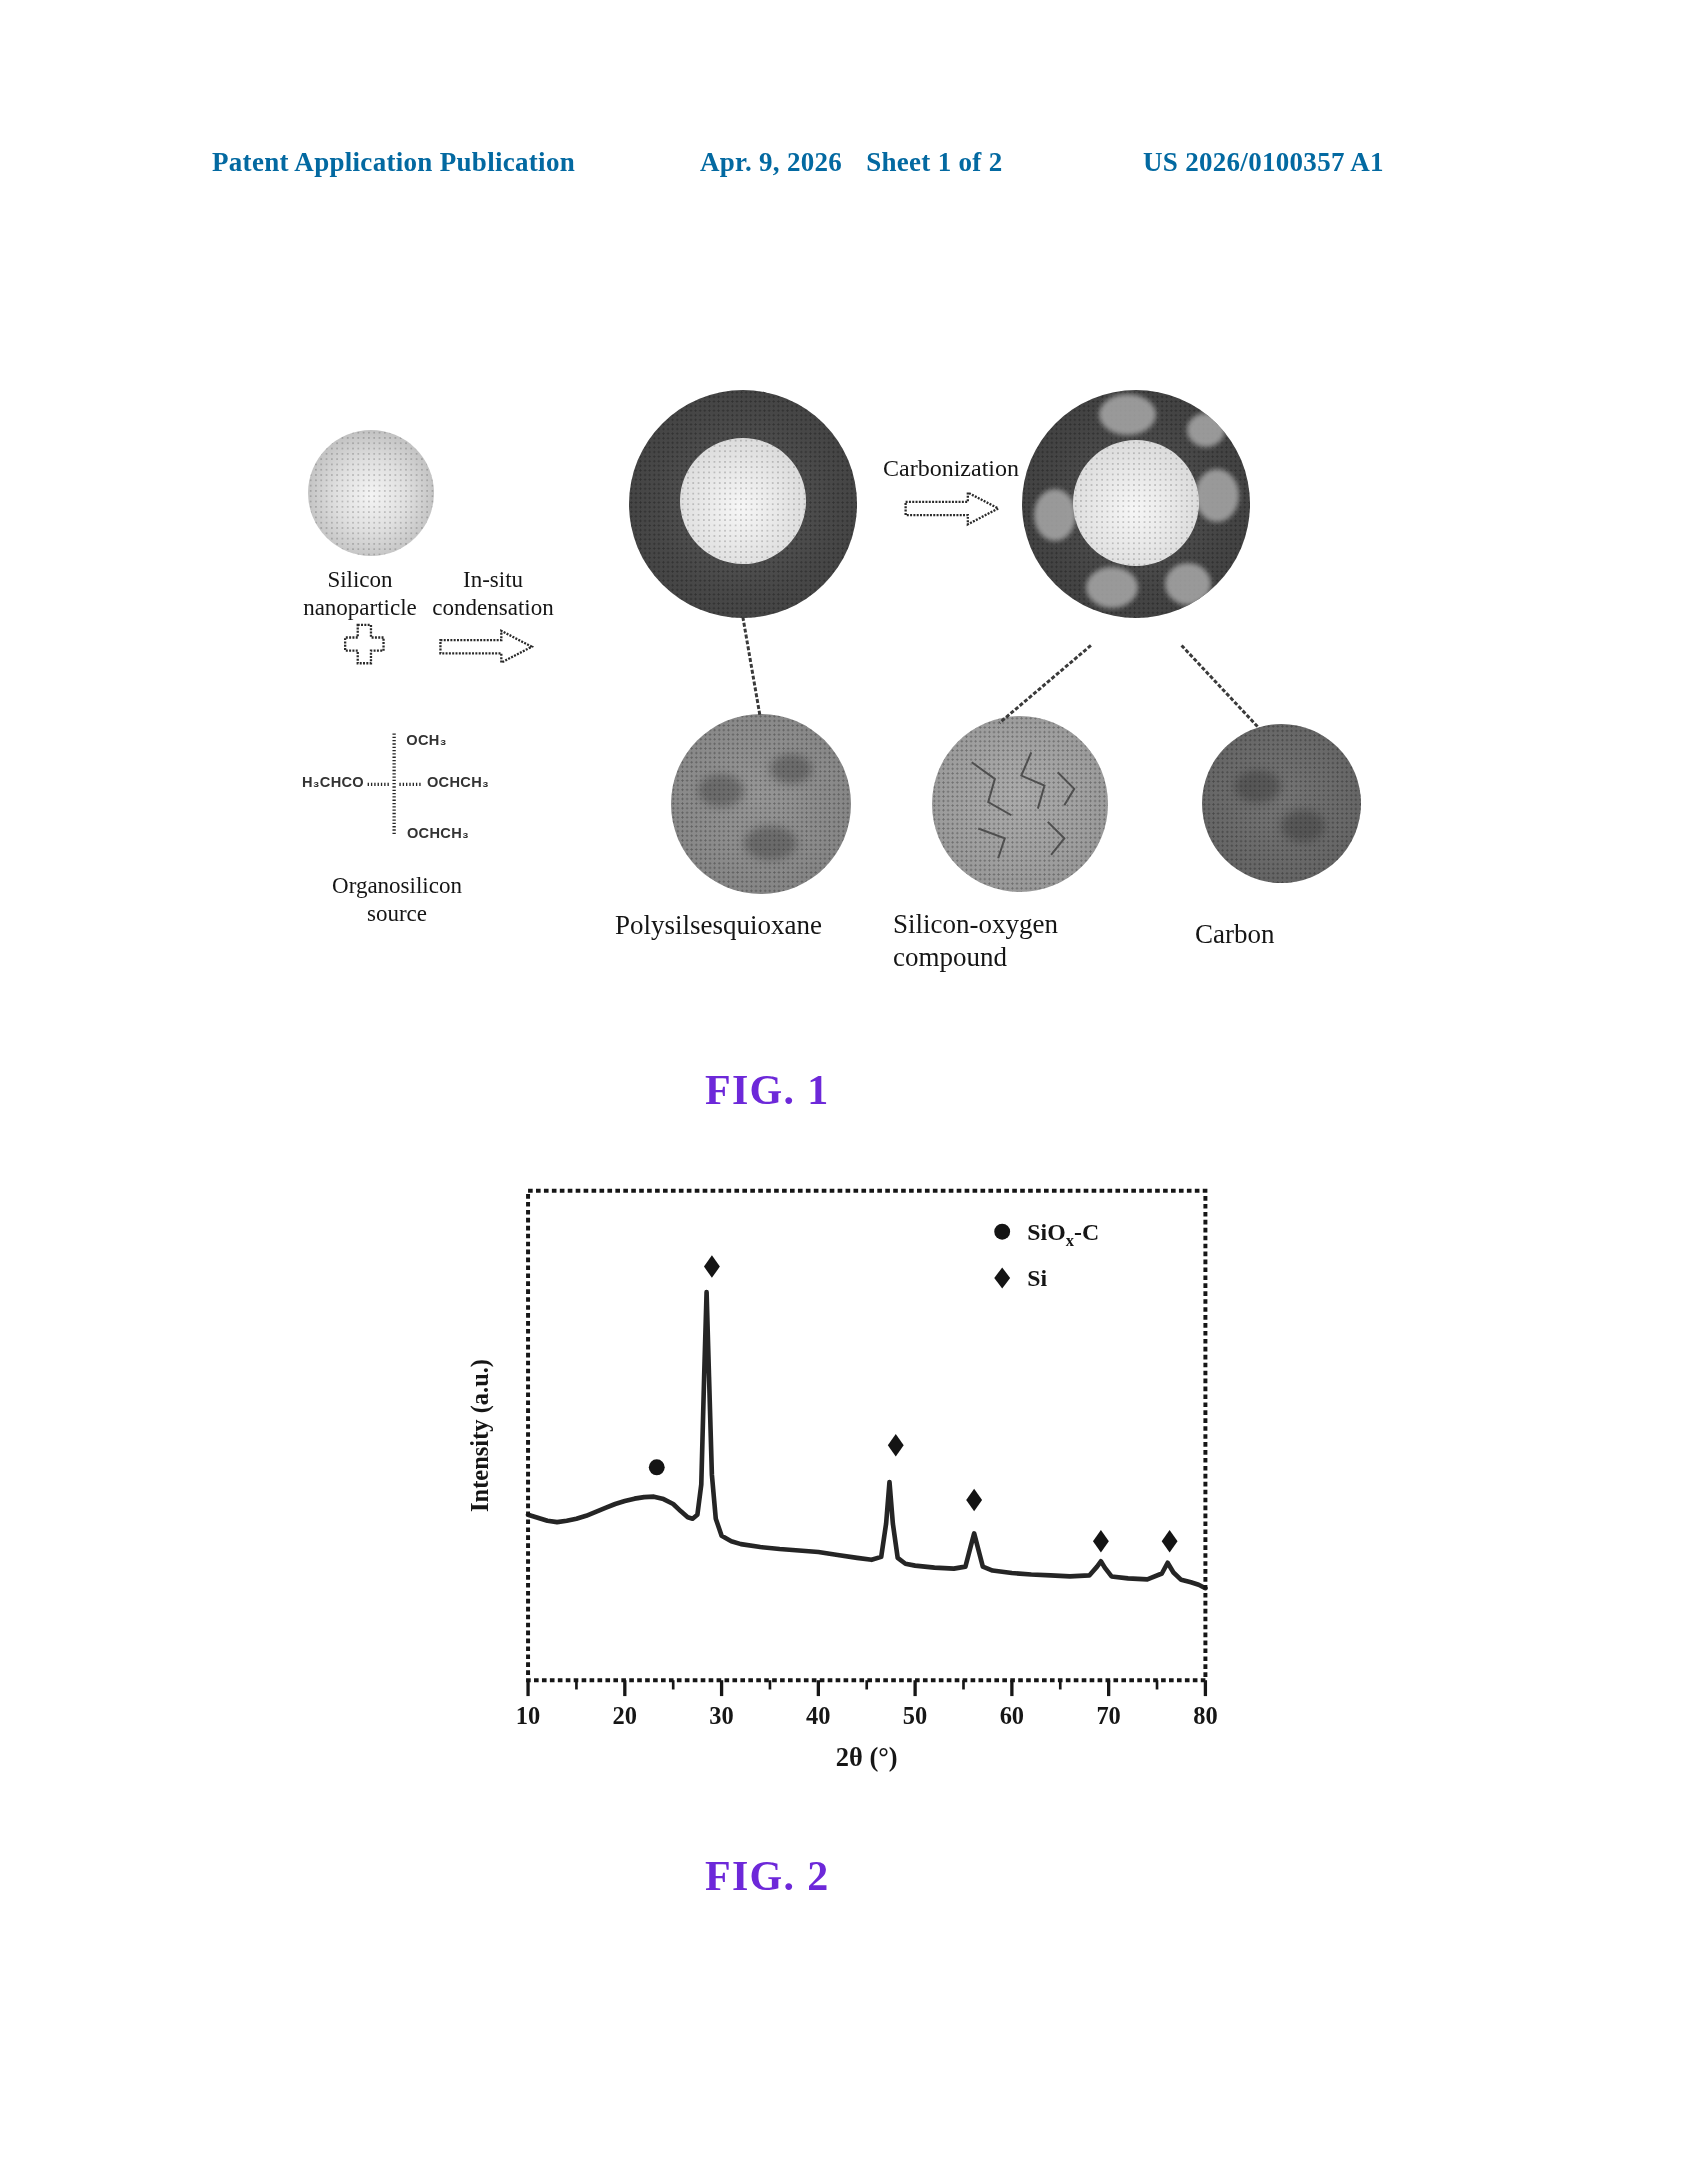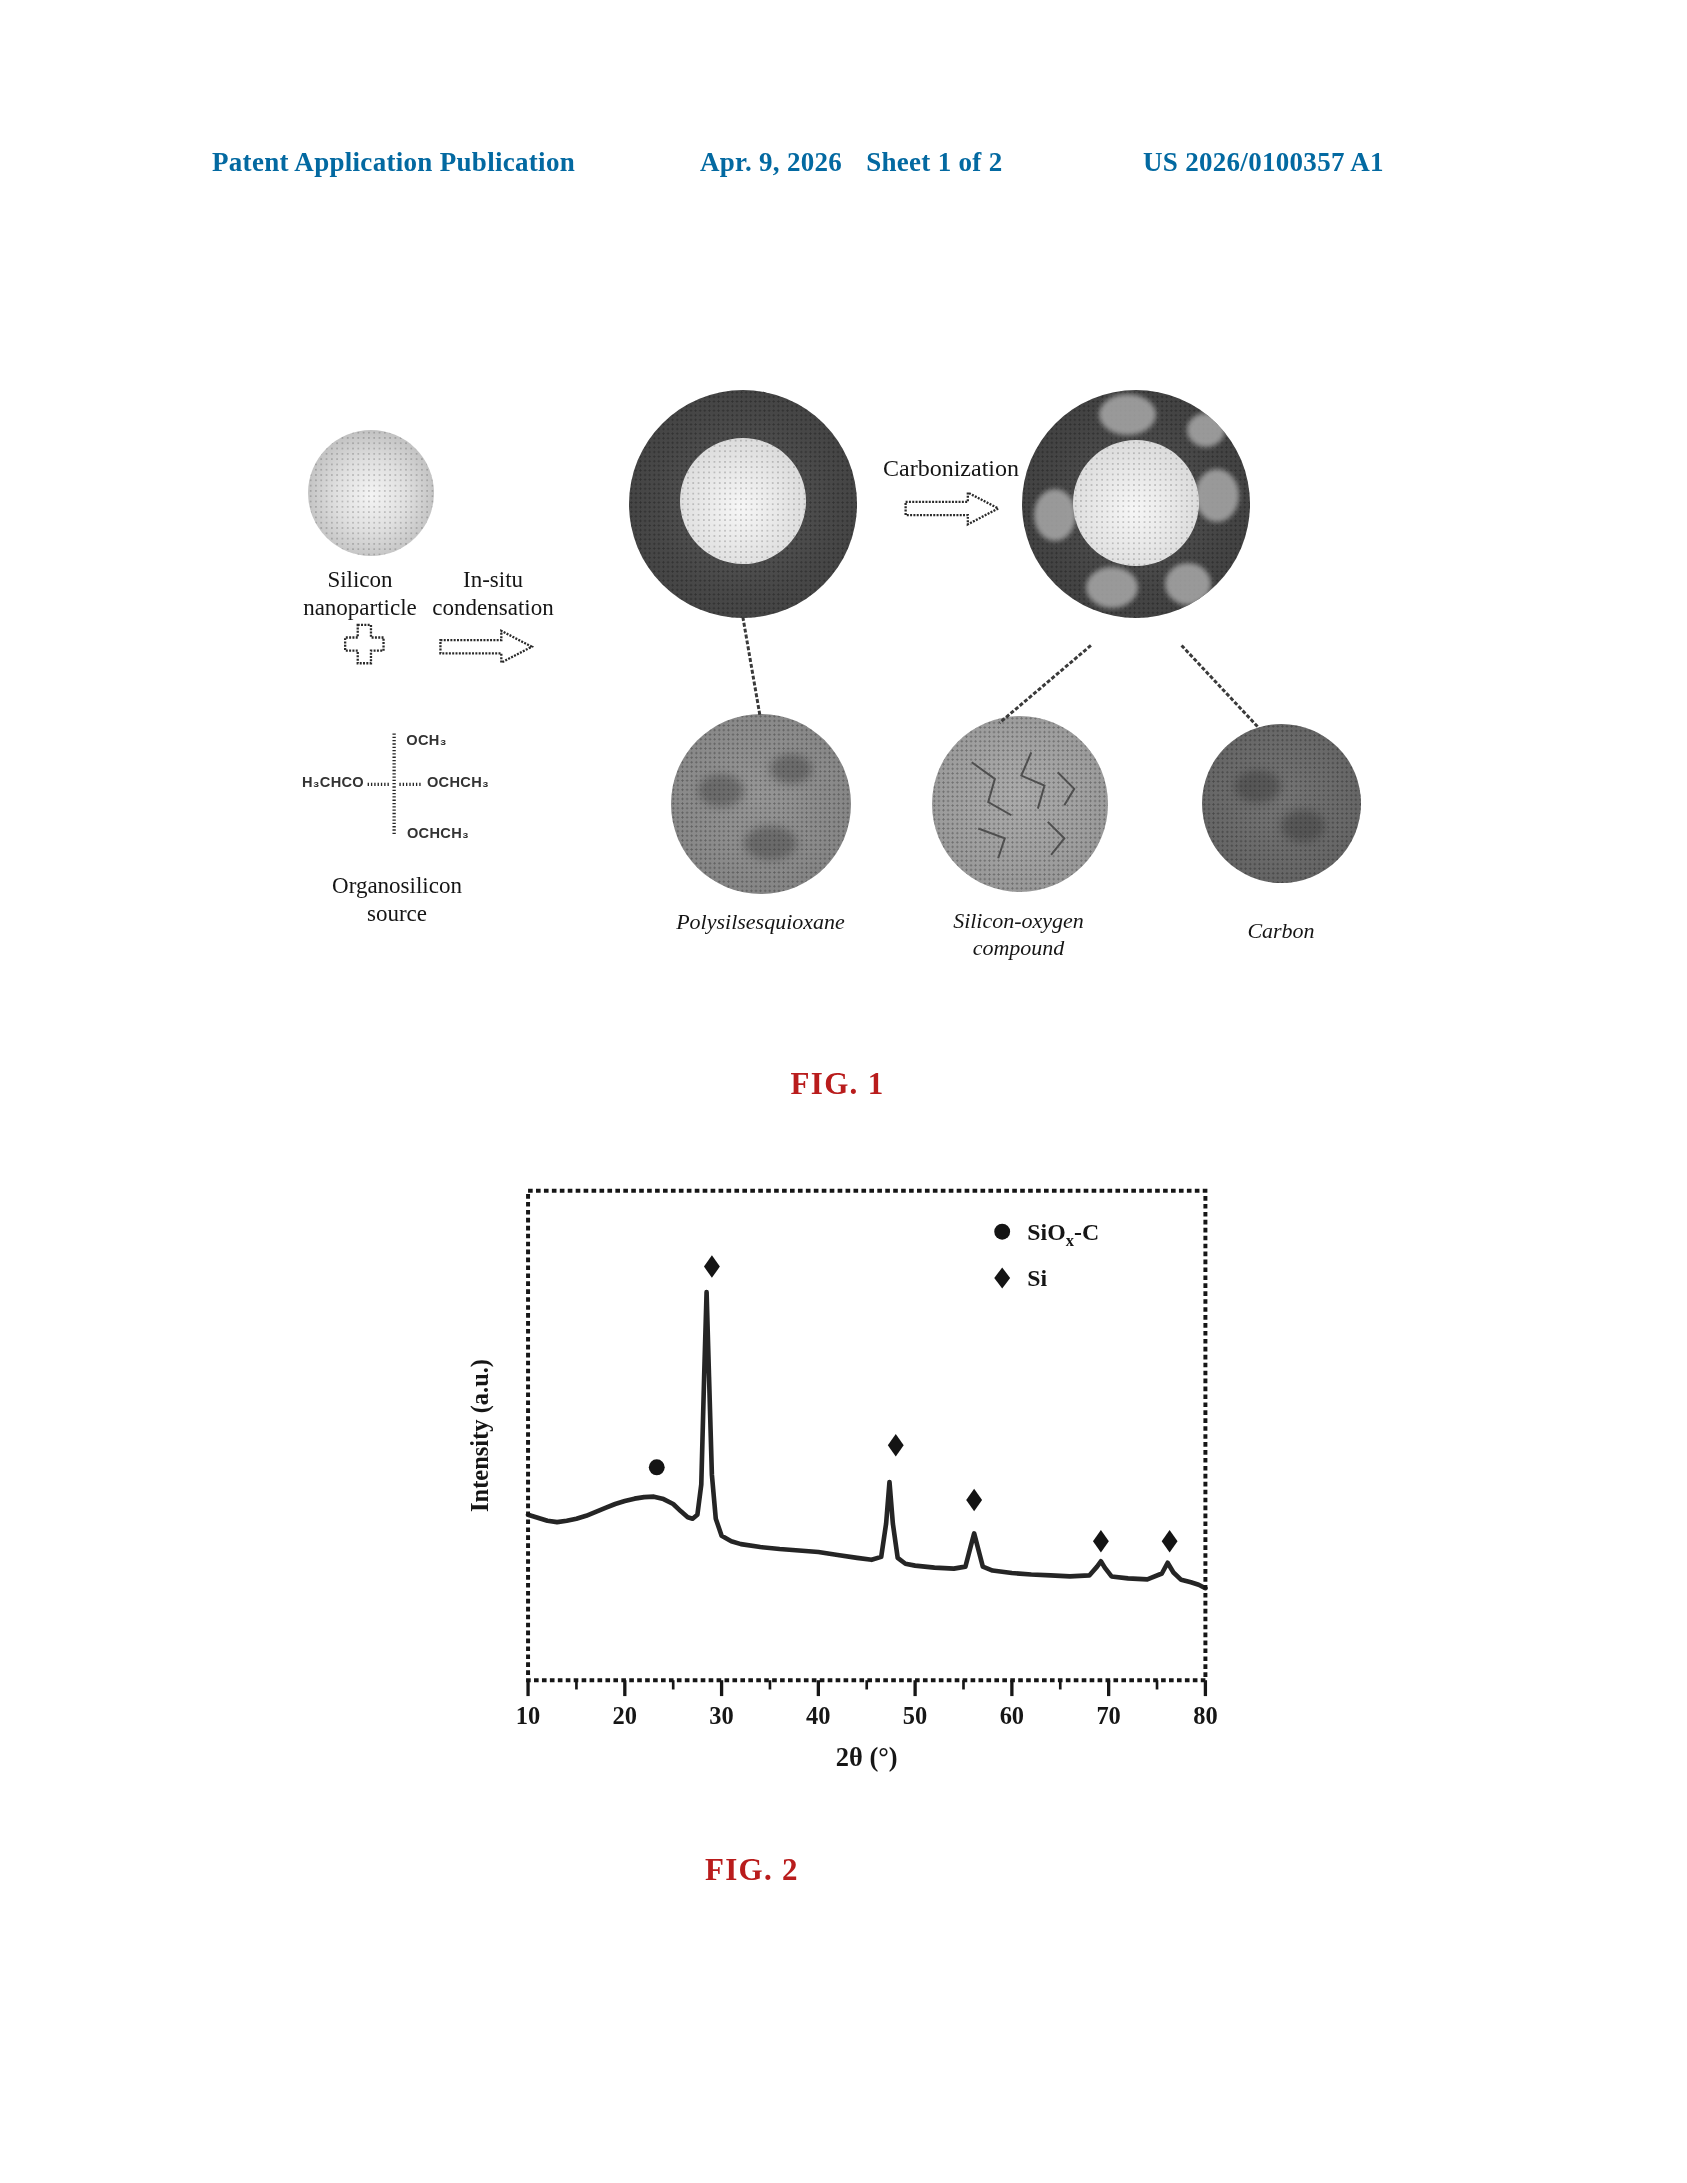--- a/index.html
+++ b/index.html
@@ -1,22 +1,22 @@
 <!DOCTYPE html>
 <html style="font-size:10.6px"><head>
 <meta charset="utf-8">
 <style>
   html,body{margin:0;padding:0;background:#888;}
   .page{position:relative;width:1687px;height:2183px;background:#ffffff;
         font-family:"Liberation Serif","DejaVu Serif",serif;color:#111;overflow:hidden;margin:0 auto;}
   .abs{position:absolute;}
   .hdr{font-weight:bold;font-size:27px;letter-spacing:0.3px;white-space:nowrap;color:#0369a1;}
   .lbl{font-size:23px;line-height:1.2;text-align:center;color:#151515;}
-  .lbl2{font-size:22px;line-height:1.22;text-align:center;color:#151515;font-style:italic;}
-  .cap{font-size:31px;letter-spacing:1.3px;text-align:center;color:#b91c1c;font-weight:600;}
+  .lbl2{font-size:27px;line-height:1.22;color:#151515;}
+  .cap{font-size:42px;letter-spacing:1.3px;text-align:left;color:#6d28d9;font-weight:600;}
   .chem{font-size:14.6px;font-weight:bold;text-align:center;color:#222;
         font-family:Liberation Sans, sans-serif;filter:blur(0.5px);opacity:.92;letter-spacing:0.3px;white-space:nowrap;}
   .p-circle{border-radius:50%;}
   .dots-layer{position:absolute;inset:0;border-radius:50%;
         background-image:radial-gradient(rgba(0,0,0,.30) 0.9px, rgba(0,0,0,0) 1px);
         background-size:4.6px 4.6px;}
   .dots-light{position:absolute;inset:0;border-radius:50%;
         background-image:radial-gradient(rgba(0,0,0,.18) 0.8px, rgba(0,0,0,0) 0.9px);
         background-size:5.3px 5.3px;}
   .patch{position:absolute;border-radius:50%;background:#a9a9a9;opacity:.85;filter:blur(2.6px);}

